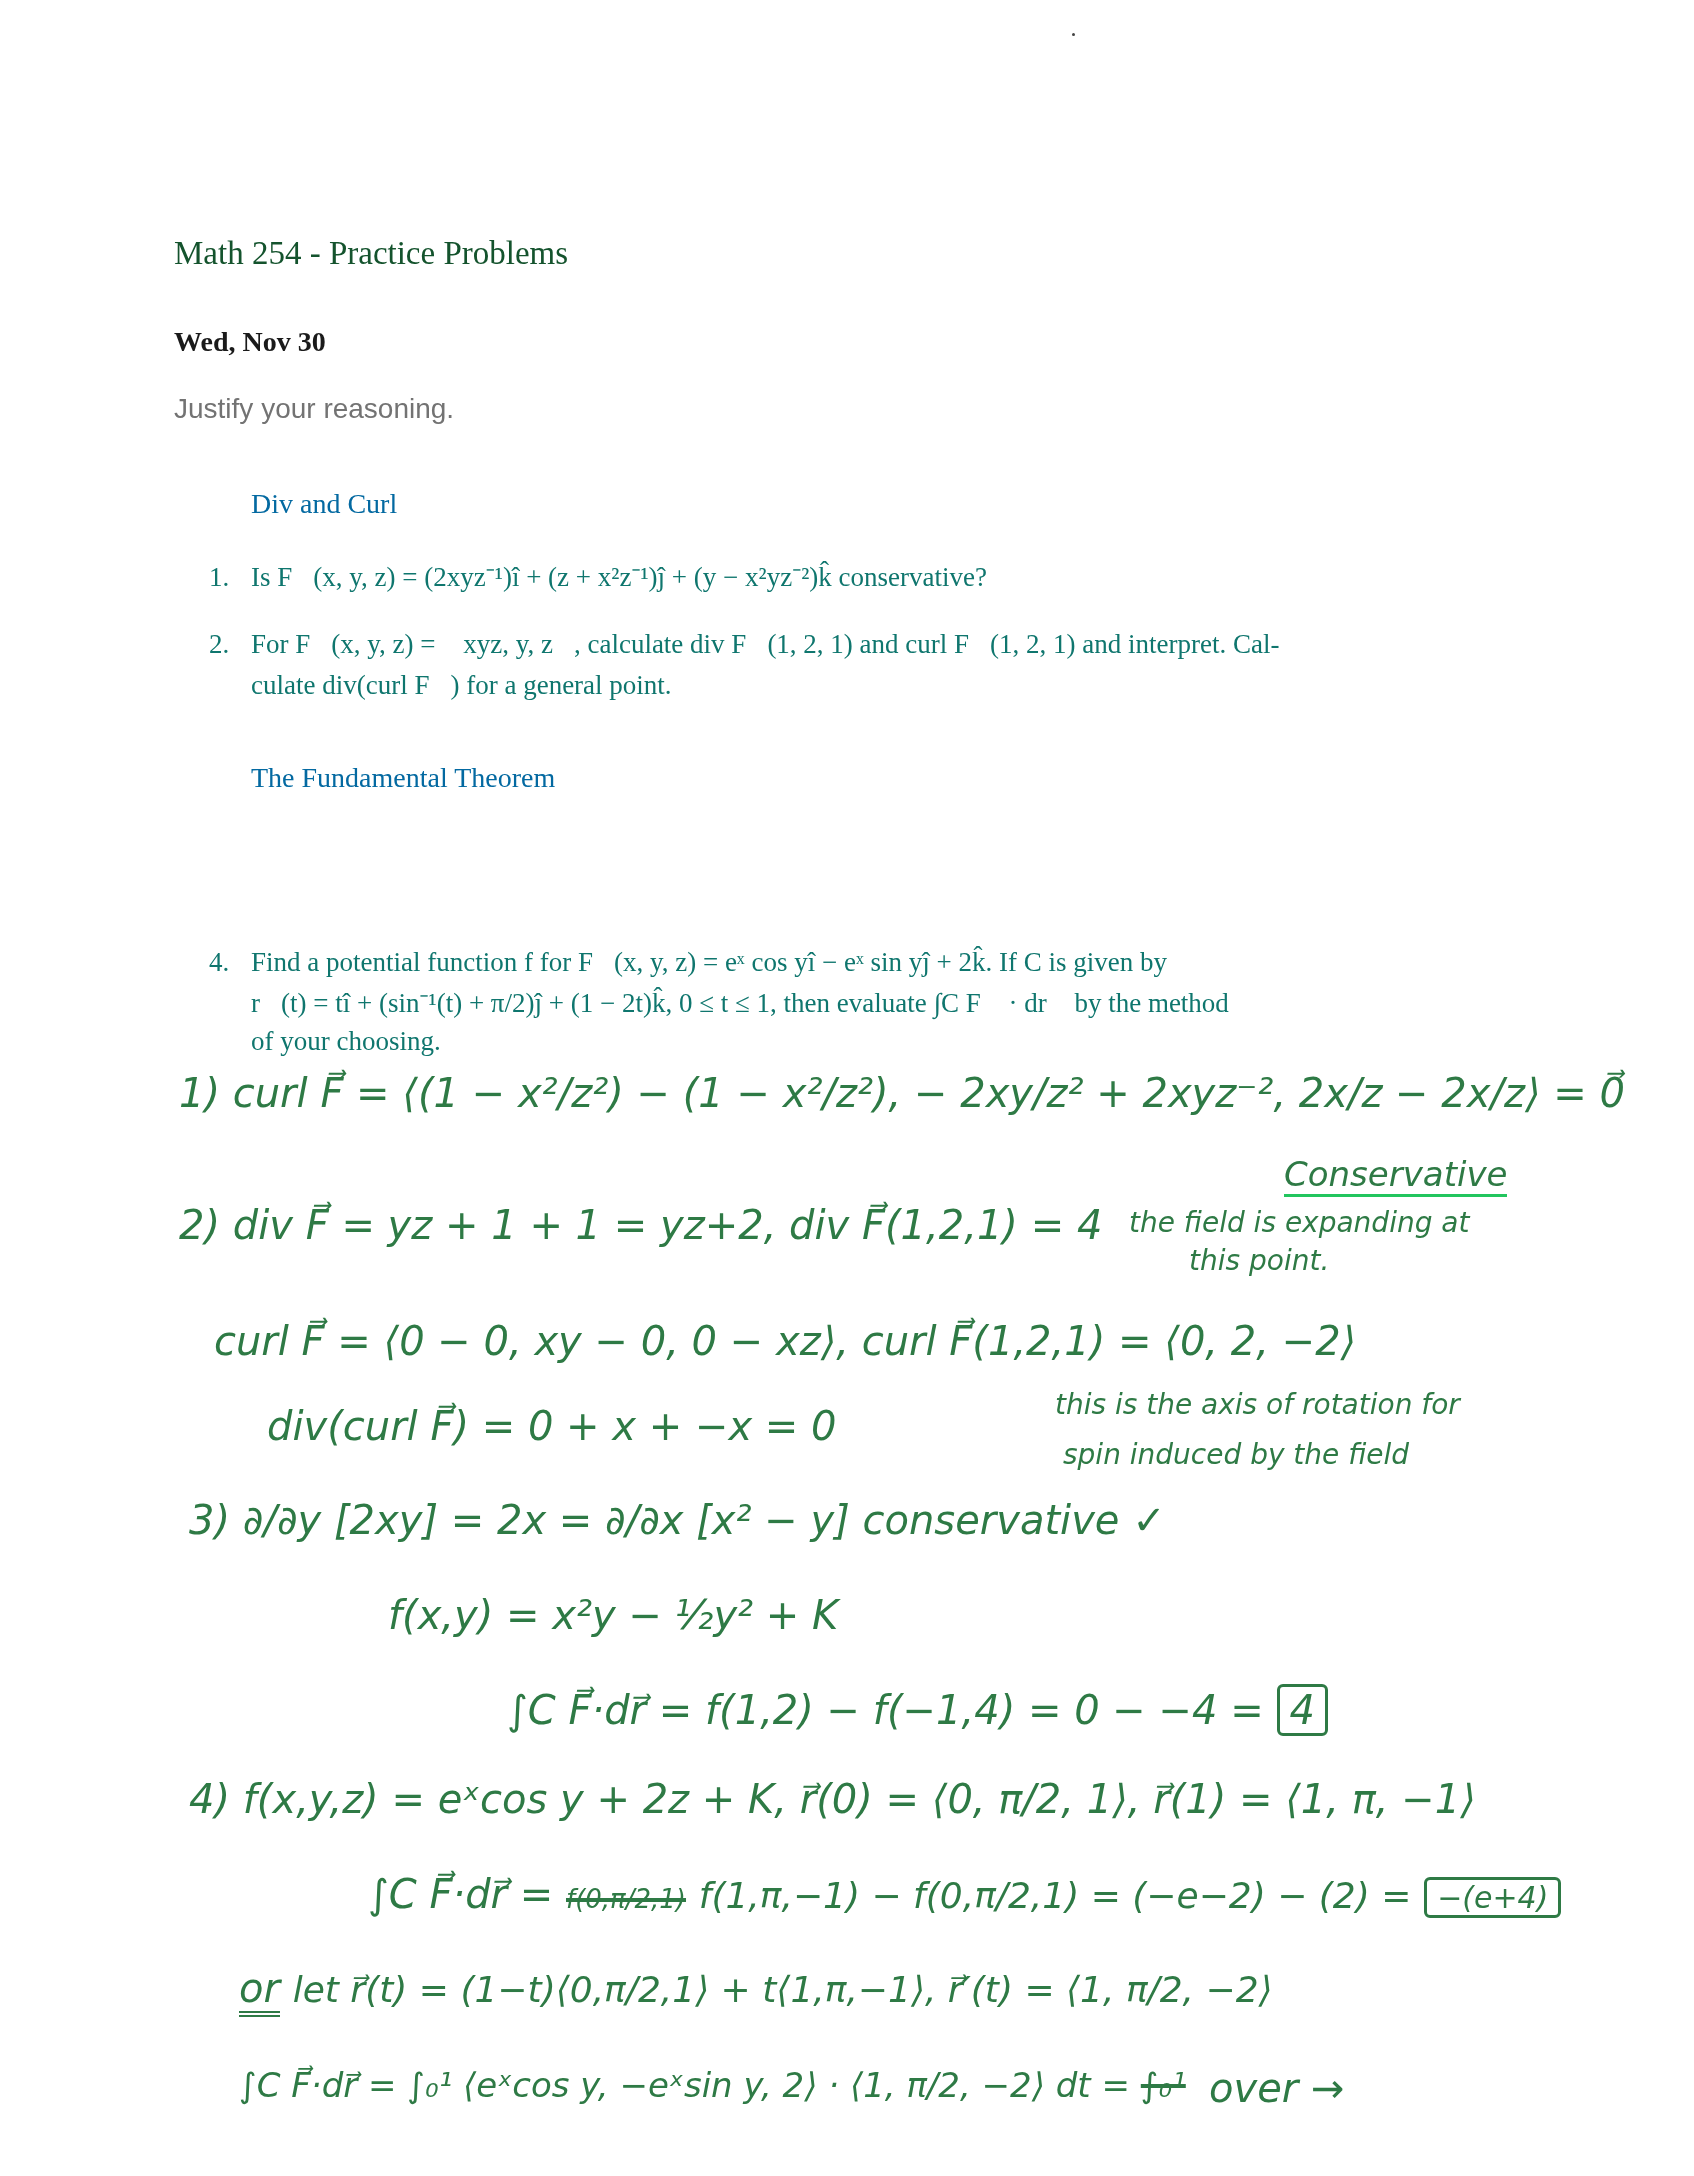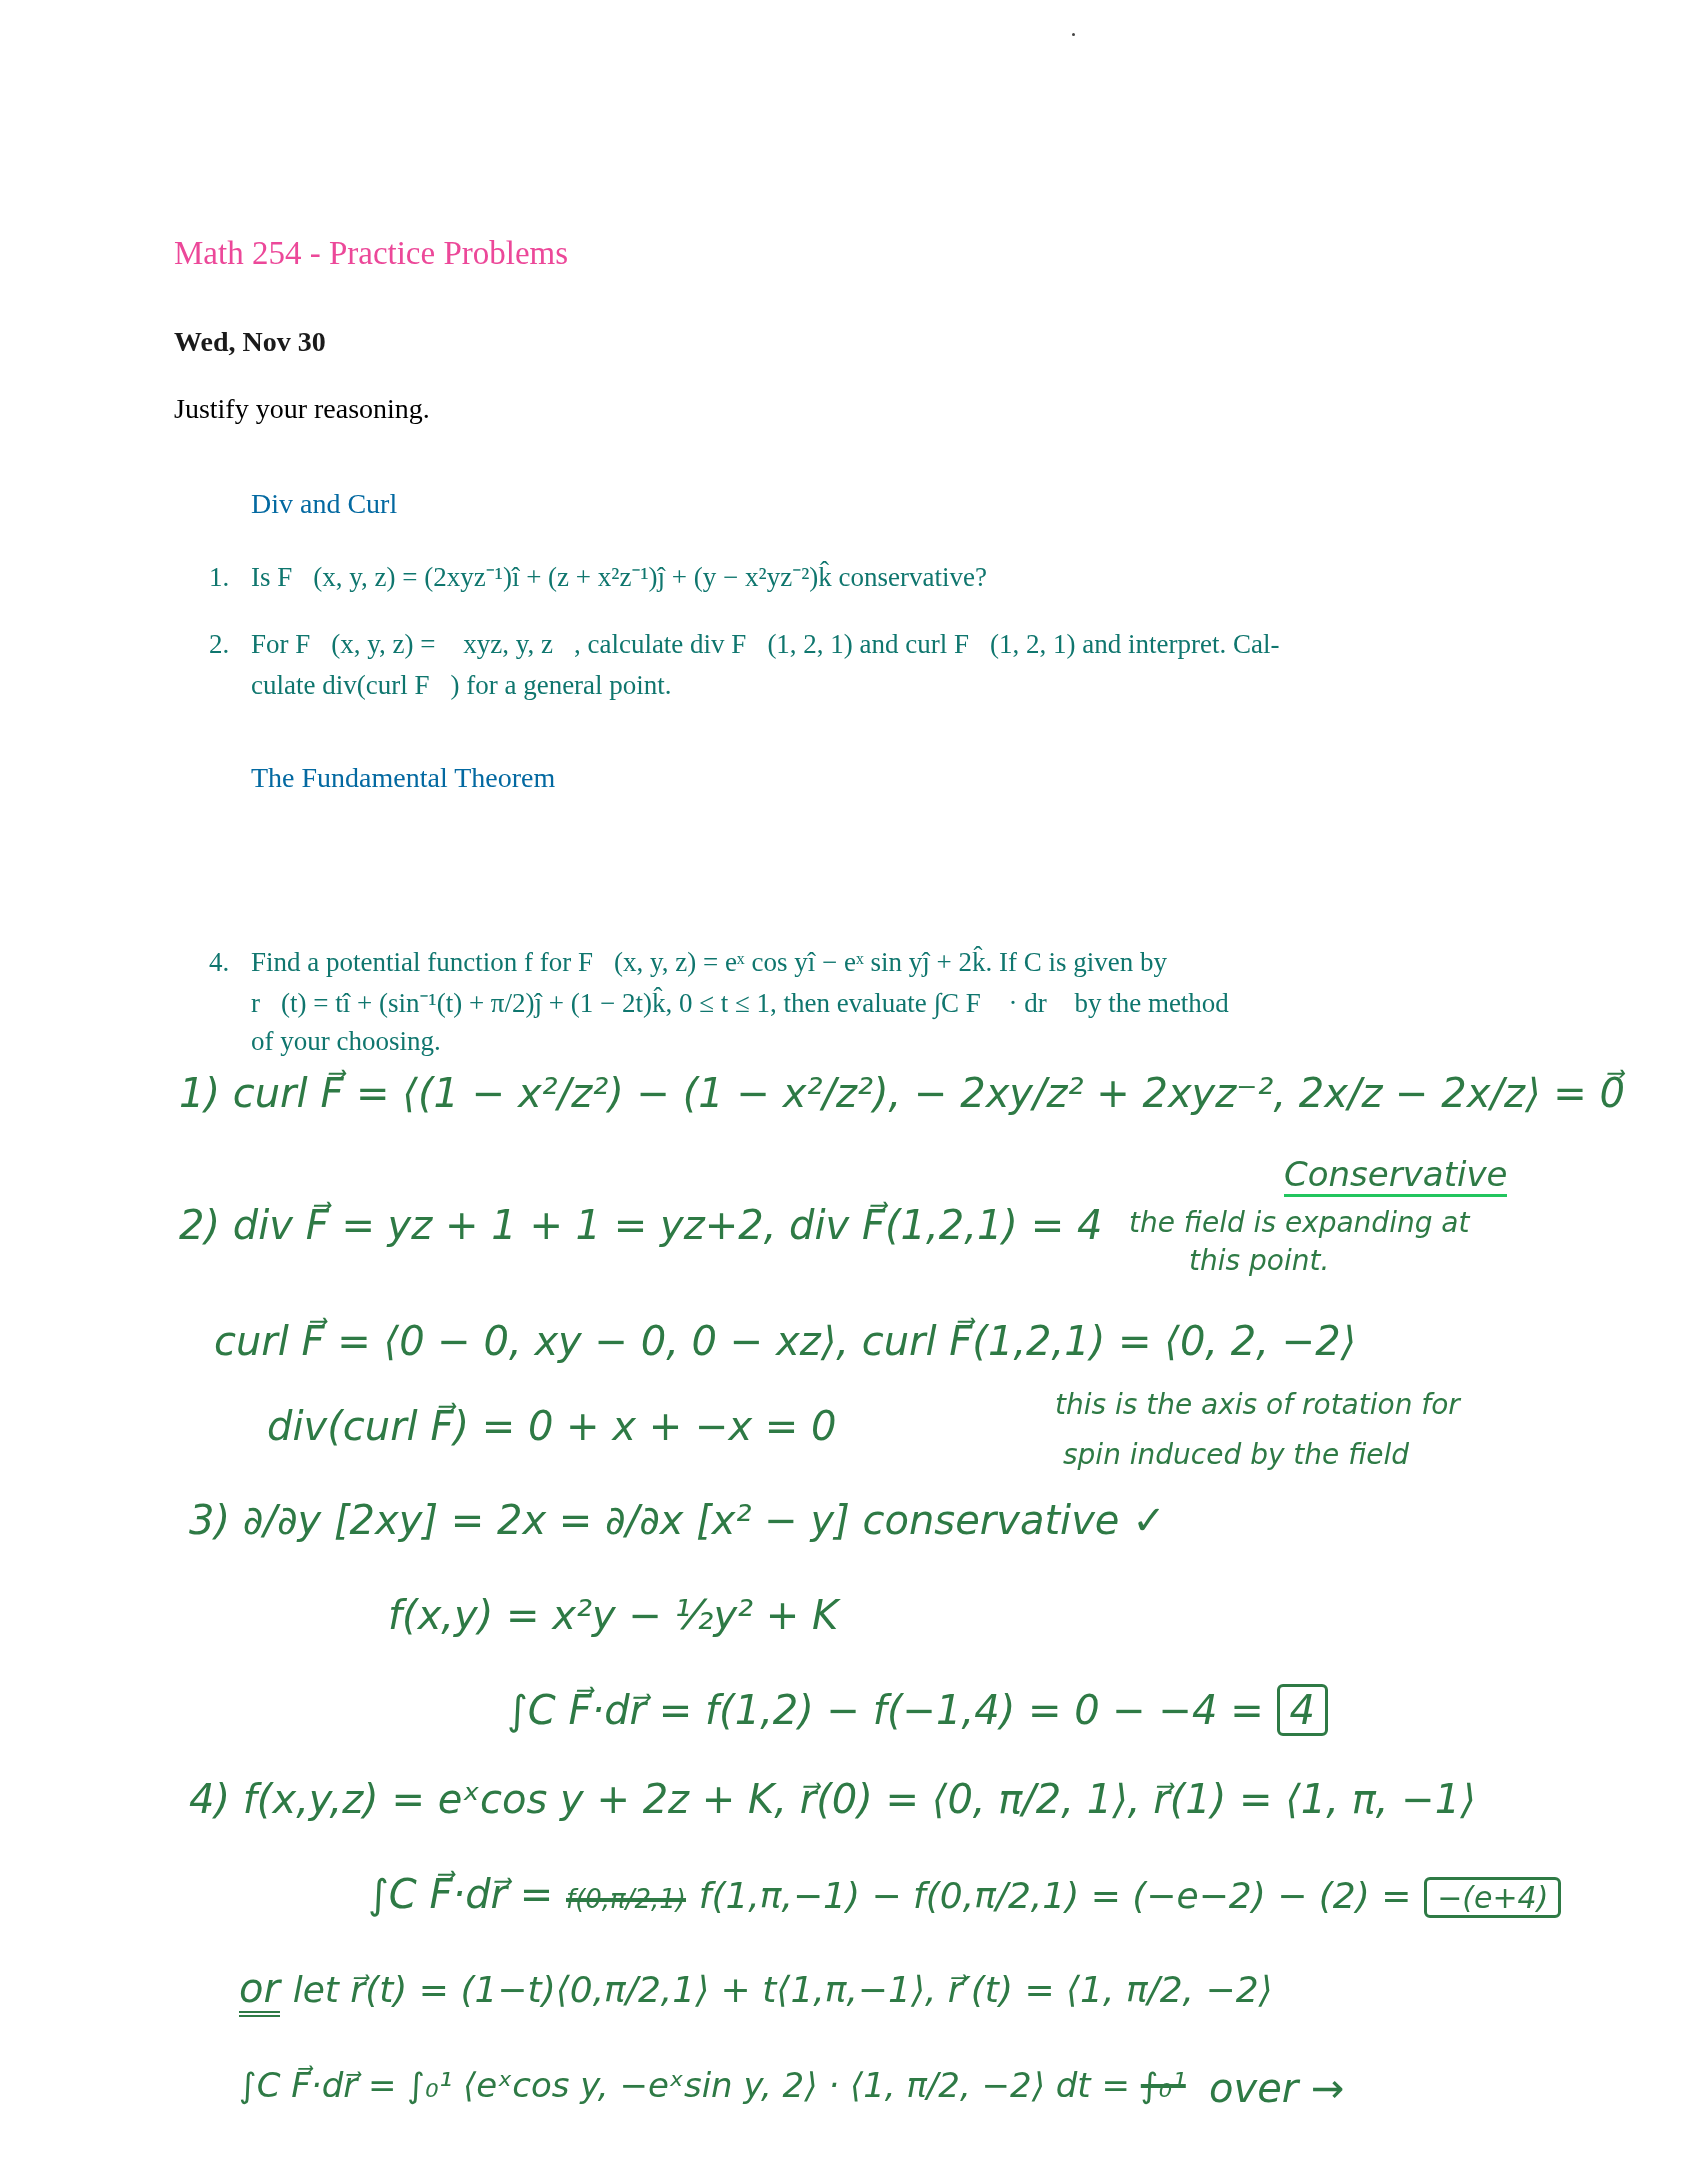--- a/index.html
+++ b/index.html
@@ -1,21 +1,21 @@
 <!DOCTYPE html>
 <html><head>
 <meta charset="utf-8">
 <style>
   html, body { margin: 0; padding: 0; background: #ffffff; }
   body { width: 1694px; height: 2176px; position: relative; overflow: hidden; }
   .page { position: absolute; left: 0; top: 0; width: 1694px; height: 2176px; }
   .dot { position: absolute; left: 1072px; top: 33px; width: 3px; height: 3px; background: #444; border-radius: 50%; }
-  .title { position: absolute; left: 174px; top: 235px; font-size: 33px; font-family: "Liberation Serif", serif; color: #ec4899; }
+  .title { position: absolute; left: 174px; top: 235px; font-size: 33px; font-family: "Liberation Serif", serif; color: #14532d; }
   .date { position: absolute; left: 174px; top: 326px; font-size: 28px; font-family: "Liberation Serif", serif; color: #1a1a1a; font-weight: bold; }
-  .instr { position: absolute; left: 174px; top: 393px; font-size: 28px; font-family: Liberation Serif, serif; color: #000000; }
+  .instr { position: absolute; left: 174px; top: 393px; font-size: 28px; font-family: Liberation Sans, sans-serif; color: #737373; }
   .section { position: absolute; left: 251px; font-size: 28px; font-family: "Liberation Serif", serif; color: #0369a1; }
   .problem { position: absolute; left: 209px; width: 1274px; font-size: 27px; line-height: 41px; font-family: "Liberation Serif", serif; color: #0f766e; }
   .problem .num { display: inline-block; width: 42px; }
   .problem .cont { padding-left: 42px; }
   .hw { position: absolute; font-family: "DejaVu Sans", sans-serif; color: #2e7a45; font-style: italic; white-space: nowrap; }
   .hw.big { font-size: 40px; }
   .hw.med { font-size: 34px; }
   .hw.small { font-size: 28px; }
   .boxed { border: 3px solid #2e7a45; border-radius: 6px; padding: 0 10px; }
   .strike { text-decoration: line-through; text-decoration-thickness: 4px; }

